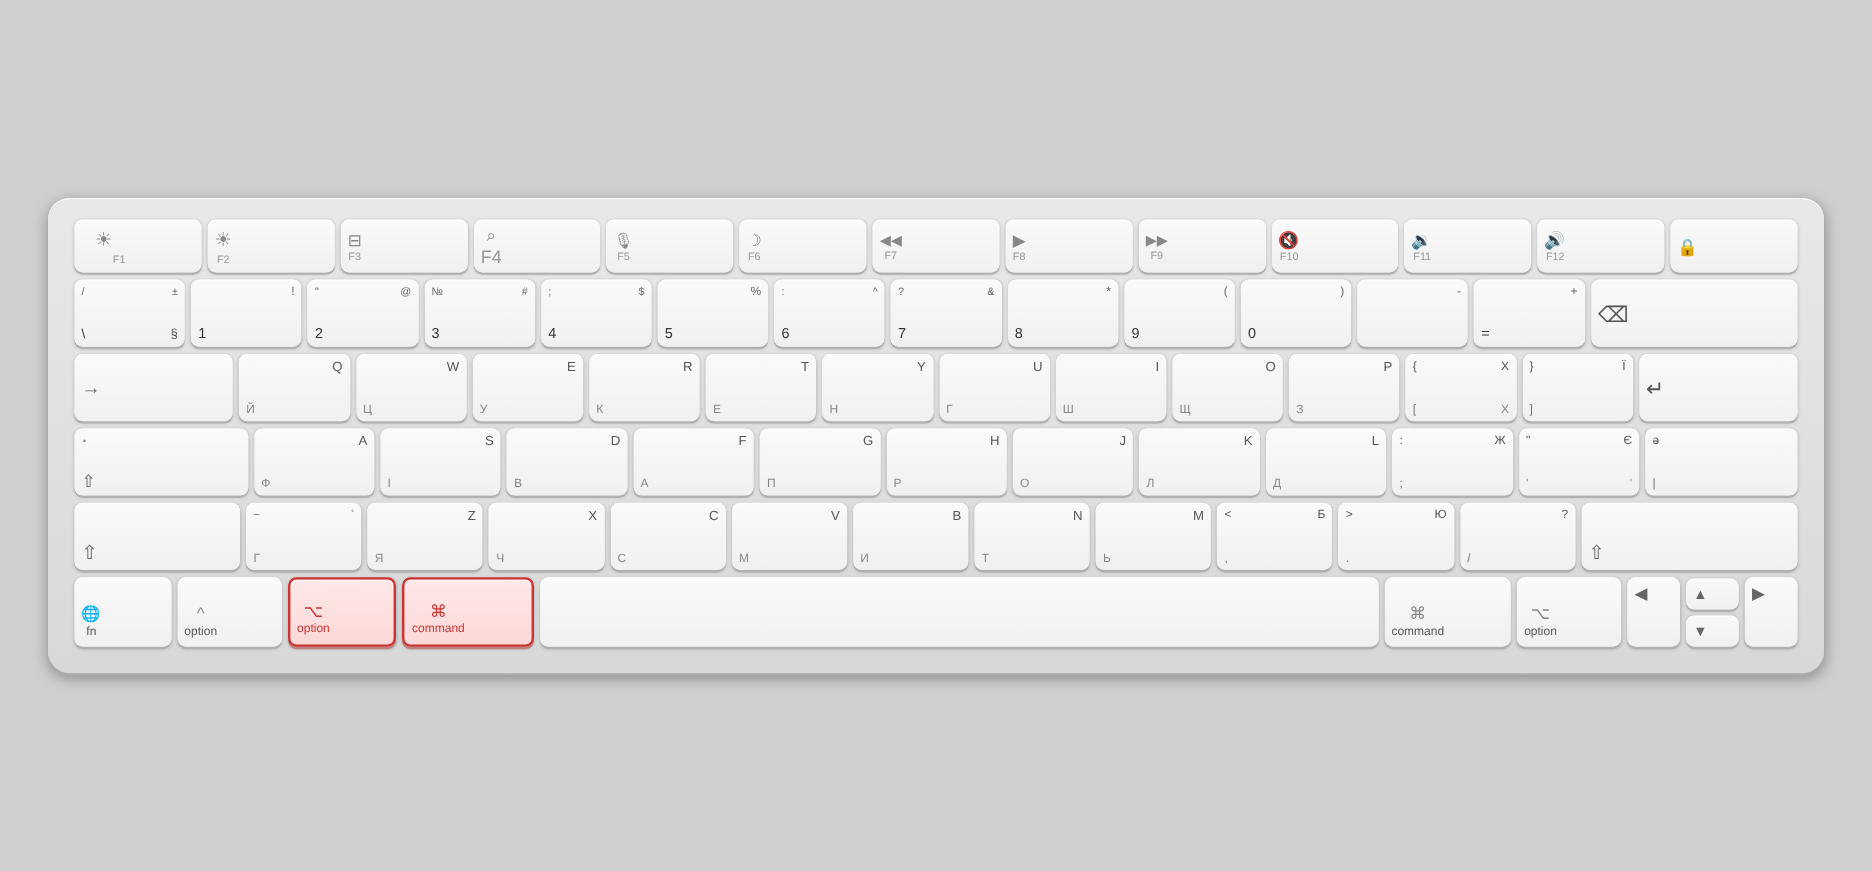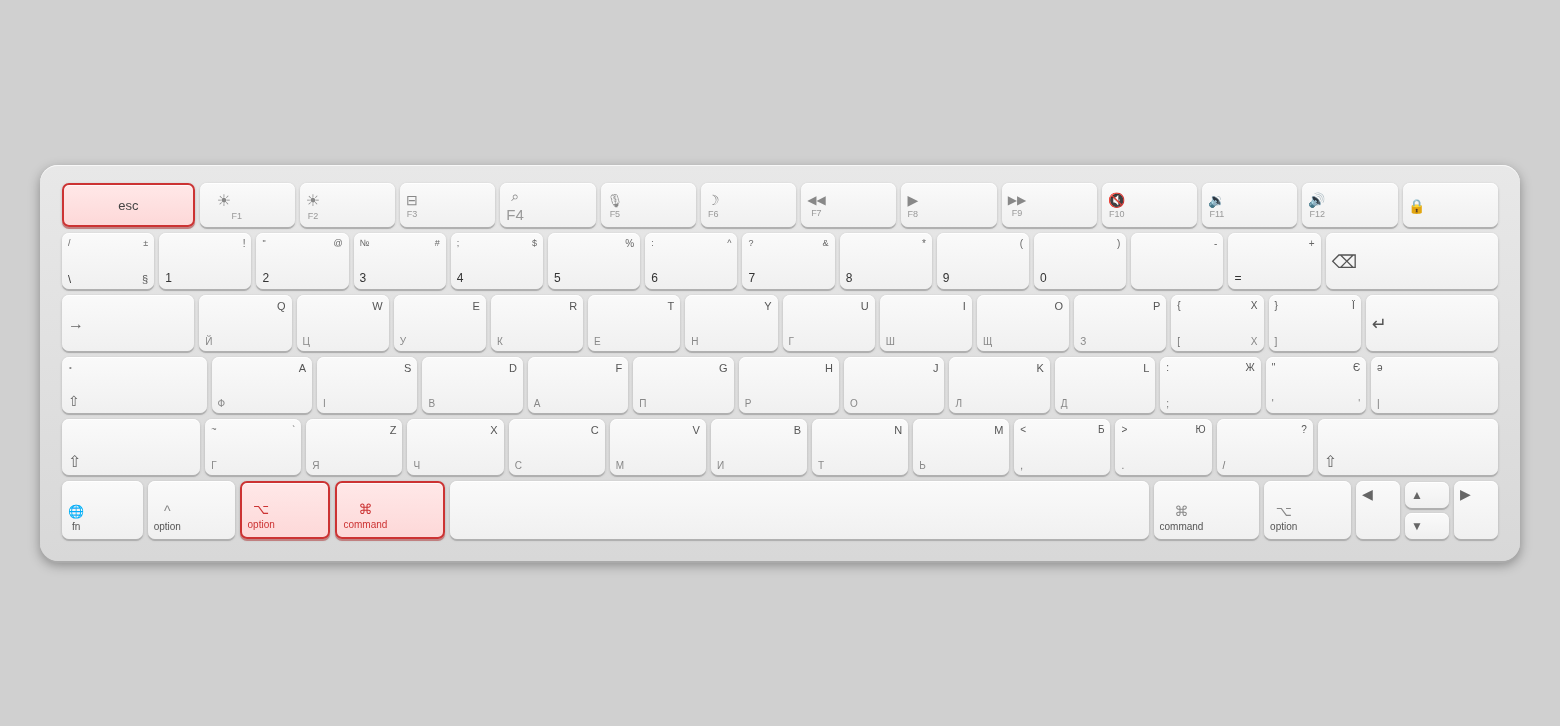--- a/index.html
+++ b/index.html
@@ -90,23 +90,20 @@
 
     .row-bottom .key { min-height: 58px; }
     .row-alpha .key { min-height: 56px; }
   </style>
 </head>
 <body>
 
 <div class="keyboard">
 
   <div class="key-row row-fn">
-    <div class="key highlighted" style="flex:1.4; min-height:44px;">
-      <div class="key-label-center" style="font-size:13px; color:#444;">esc</div>
-    </div>
 
     <div class="key" style="min-height:44px;">
       <div style="display:flex;flex-direction:column;align-items:center;justify-content:center;height:100%;gap:1px;">
         <div style="font-size:16px;color:#888;">☀</div>
         <div style="font-size:9px;color:#999;margin-left:26px;">F1</div>
       </div>
     </div>
     <div class="key" style="min-height:44px;">
       <div style="display:flex;flex-direction:column;align-items:center;justify-content:center;height:100%;gap:1px;">
         <div style="font-size:16px;color:#888;">☀</div>

